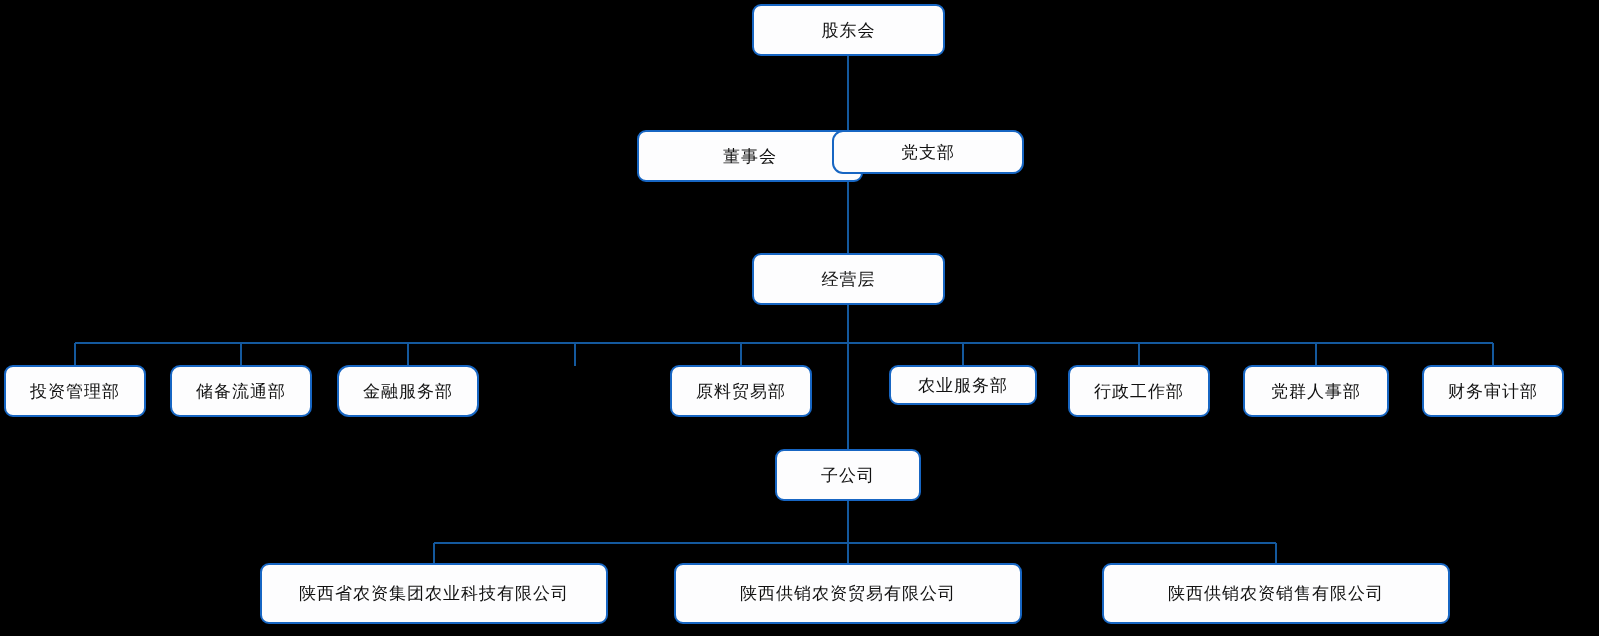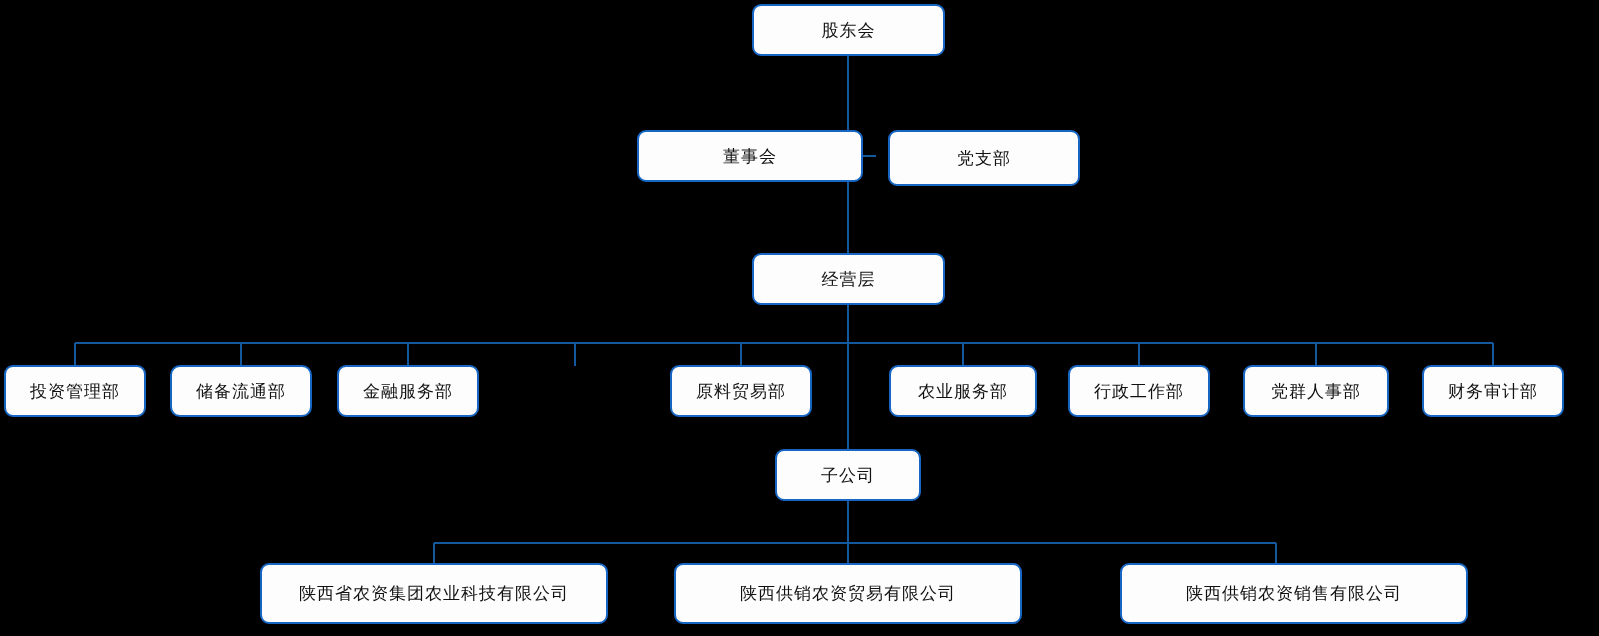--- a/index.html
+++ b/index.html
@@ -62,32 +62,32 @@
       <line x1="434" y1="543" x2="1276" y2="543"></line>
       <line x1="434" y1="543" x2="434" y2="564"></line>
       <line x1="848" y1="543" x2="848" y2="564"></line>
       <line x1="1276" y1="543" x2="1276" y2="564"></line>
     </g>
   </svg>
 
   <div class="node" style="left:752px;top:4px;width:193px;height:52px;">股东会</div>
 
   <div class="node" style="left:637px;top:130px;width:226px;height:52px;">董事会</div>
-  <div class="node" style="left:888px;top:130px;width:192px;height:56px;">党支部</div>
+  <div class="node" style="left:832px;top:130px;width:192px;height:44px;border-radius:11px;">党支部</div>
 
   <div class="node" style="left:752px;top:253px;width:193px;height:52px;">经营层</div>
 
   <div class="node" style="left:4px;top:365px;width:142px;height:52px;">投资管理部</div>
   <div class="node" style="left:170px;top:365px;width:142px;height:52px;border-radius:10px;">储备流通部</div>
-  <div class="node" style="left:337px;top:365px;width:142px;height:52px;">金融服务部</div>
+  <div class="node" style="left:337px;top:365px;width:142px;height:52px;border-radius:12px;">金融服务部</div>
   <div class="node" style="left:670px;top:365px;width:142px;height:52px;">原料贸易部</div>
-  <div class="node" style="left:889px;top:365px;width:148px;height:52px;">农业服务部</div>
+  <div class="node" style="left:889px;top:365px;width:148px;height:40px;">农业服务部</div>
   <div class="node" style="left:1068px;top:365px;width:142px;height:52px;">行政工作部</div>
   <div class="node" style="left:1243px;top:365px;width:146px;height:52px;text-align:center;">党群人事部</div>
   <div class="node" style="left:1422px;top:365px;width:142px;height:52px;">财务审计部</div>
 
   <div class="node" style="left:775px;top:449px;width:146px;height:52px;">子公司</div>
 
   <div class="node" style="left:260px;top:563px;width:348px;height:61px;">陕西省农资集团农业科技有限公司</div>
   <div class="node" style="left:674px;top:563px;width:348px;height:61px;">陕西供销农资贸易有限公司</div>
-  <div class="node" style="left:1102px;top:563px;width:348px;height:61px;margin-left:18px;">陕西供销农资销售有限公司</div>
+  <div class="node" style="left:1102px;top:563px;width:348px;height:61px;">陕西供销农资销售有限公司</div>
 
 </div>
 
 </body></html>

